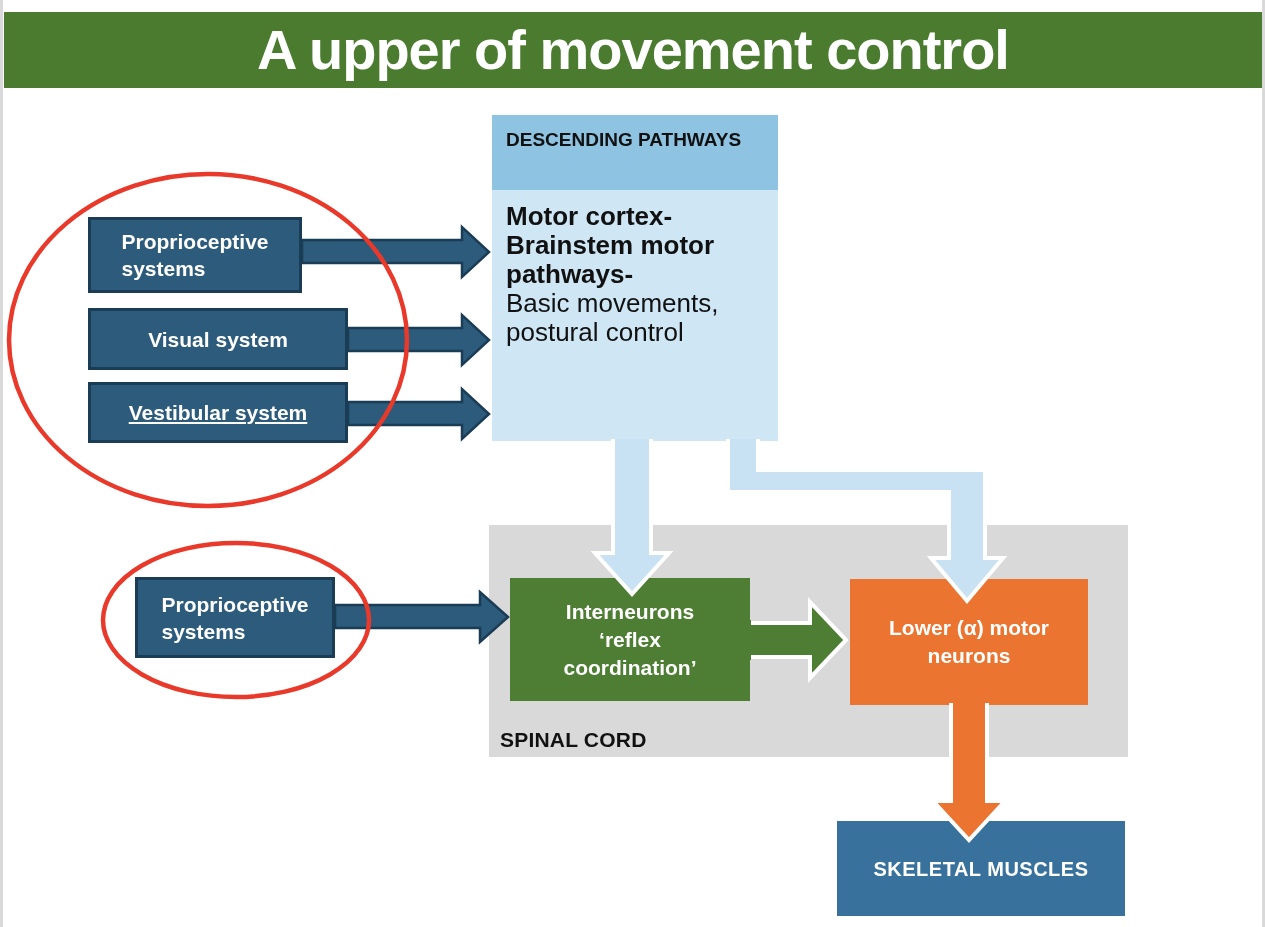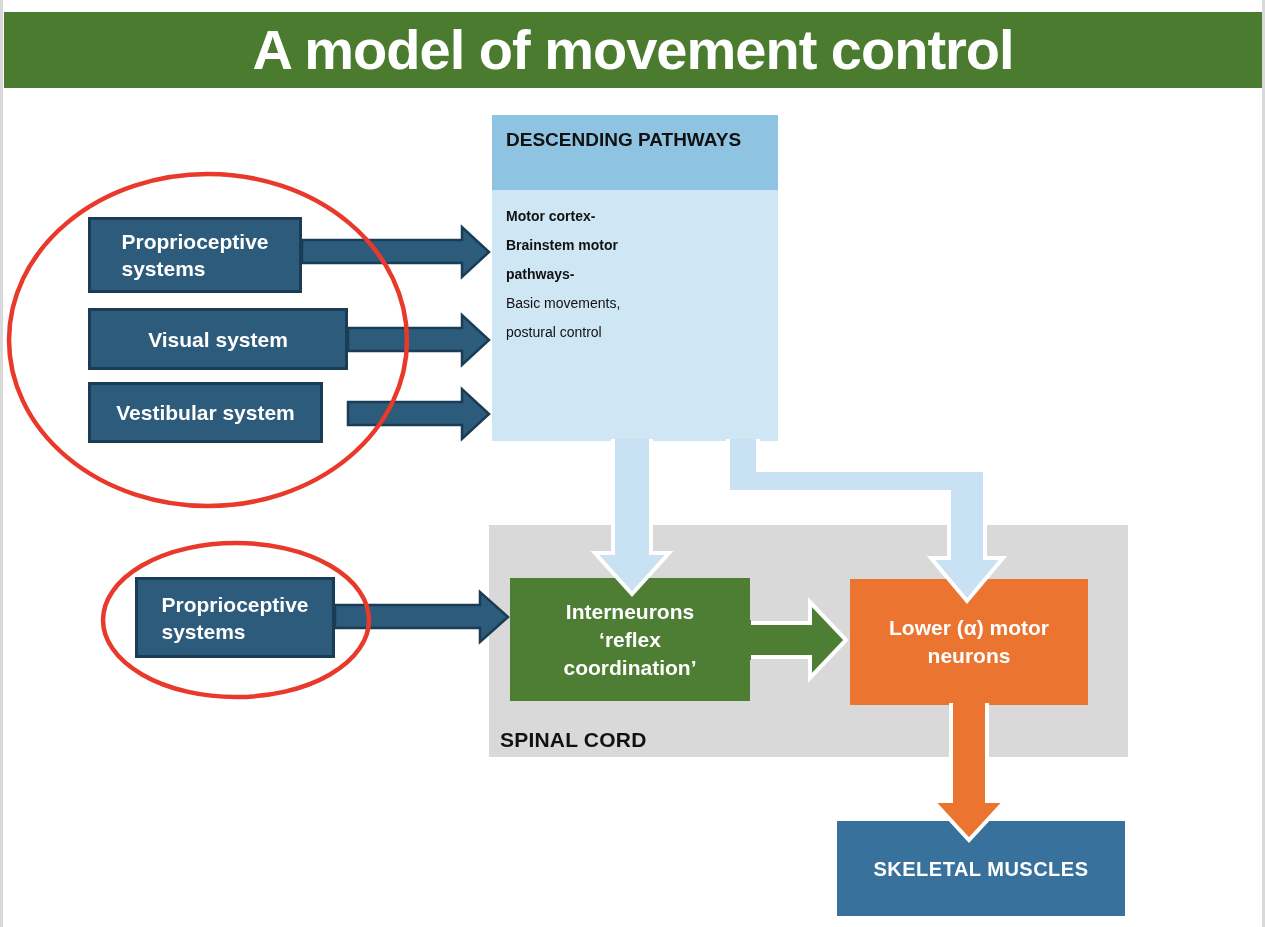--- a/index.html
+++ b/index.html
@@ -27,36 +27,36 @@
     background:var(--c-pathway-header-blue,#8ec3e2);box-sizing:border-box;
     padding:12px 0 0 14px;z-index:1;color:var(--c-text-dark,#111);
   }
   .dp-title{font-size:19px;font-weight:700;line-height:25px;}
   .dp-sub{font-size:19px;font-weight:400;line-height:25px;}
 
   .desc-body{
     position:absolute;left:492px;top:190px;width:286px;height:251px;
     background:var(--c-pathway-body-blue,#cfe6f5);box-sizing:border-box;
     padding:12px 0 0 14px;z-index:1;color:var(--c-text-dark,#111);
-    font-size:14px;line-height:29px;
+    font-size:26px;line-height:29px;
   }
   .desc-body .b{font-weight:700;white-space:pre-line;}
   .desc-body .r{font-weight:400;white-space:pre-line;}
 
   .navy-box{
     position:absolute;box-sizing:border-box;z-index:4;
     background:var(--c-navy-box,#2d5b7c);
     border:3px solid var(--c-navy-border,#1b3c55);
     color:var(--c-text-white,#fff);font-weight:700;font-size:21px;line-height:27px;
     display:flex;align-items:center;justify-content:center;
     white-space:pre-line;
   }
   #box-prop-top{left:88px;top:217px;width:214px;height:76px;}
   #box-visual{left:88px;top:308px;width:260px;height:62px;}
-  #box-vestibular{left:88px;top:382px;width:235px;height:61px;}
+  #box-vestibular{left:88px;top:382px;width:260px;height:61px;text-decoration:underline;}
   #box-prop-bottom{left:135px;top:577px;width:200px;height:81px;}
 
   .gray-box{
     position:absolute;left:489px;top:525px;width:639px;height:232px;
     background:var(--c-spinal-gray,#d9d9d9);z-index:1;
   }
   .spinal-label{
     position:absolute;left:11px;top:203px;
     color:var(--c-text-dark,#111);font-size:21px;font-weight:700;letter-spacing:0.2px;
   }
@@ -77,21 +77,21 @@
 </style>
 </head>
 <body>
 
 <div class="page">
 
   <div class="edge left"></div>
   <div class="edge right"></div>
 
   <header class="title-bar">
-    <h1>A model of movement control</h1>
+    <h1>A upper of movement control</h1>
   </header>
 
   <section class="desc-header">
     <div class="dp-title">DESCENDING PATHWAYS</div>
   </section>
 
   <section class="desc-body">
     <div class="b">Motor cortex-</div>
     <div class="b">Brainstem motor
 pathways-</div>

